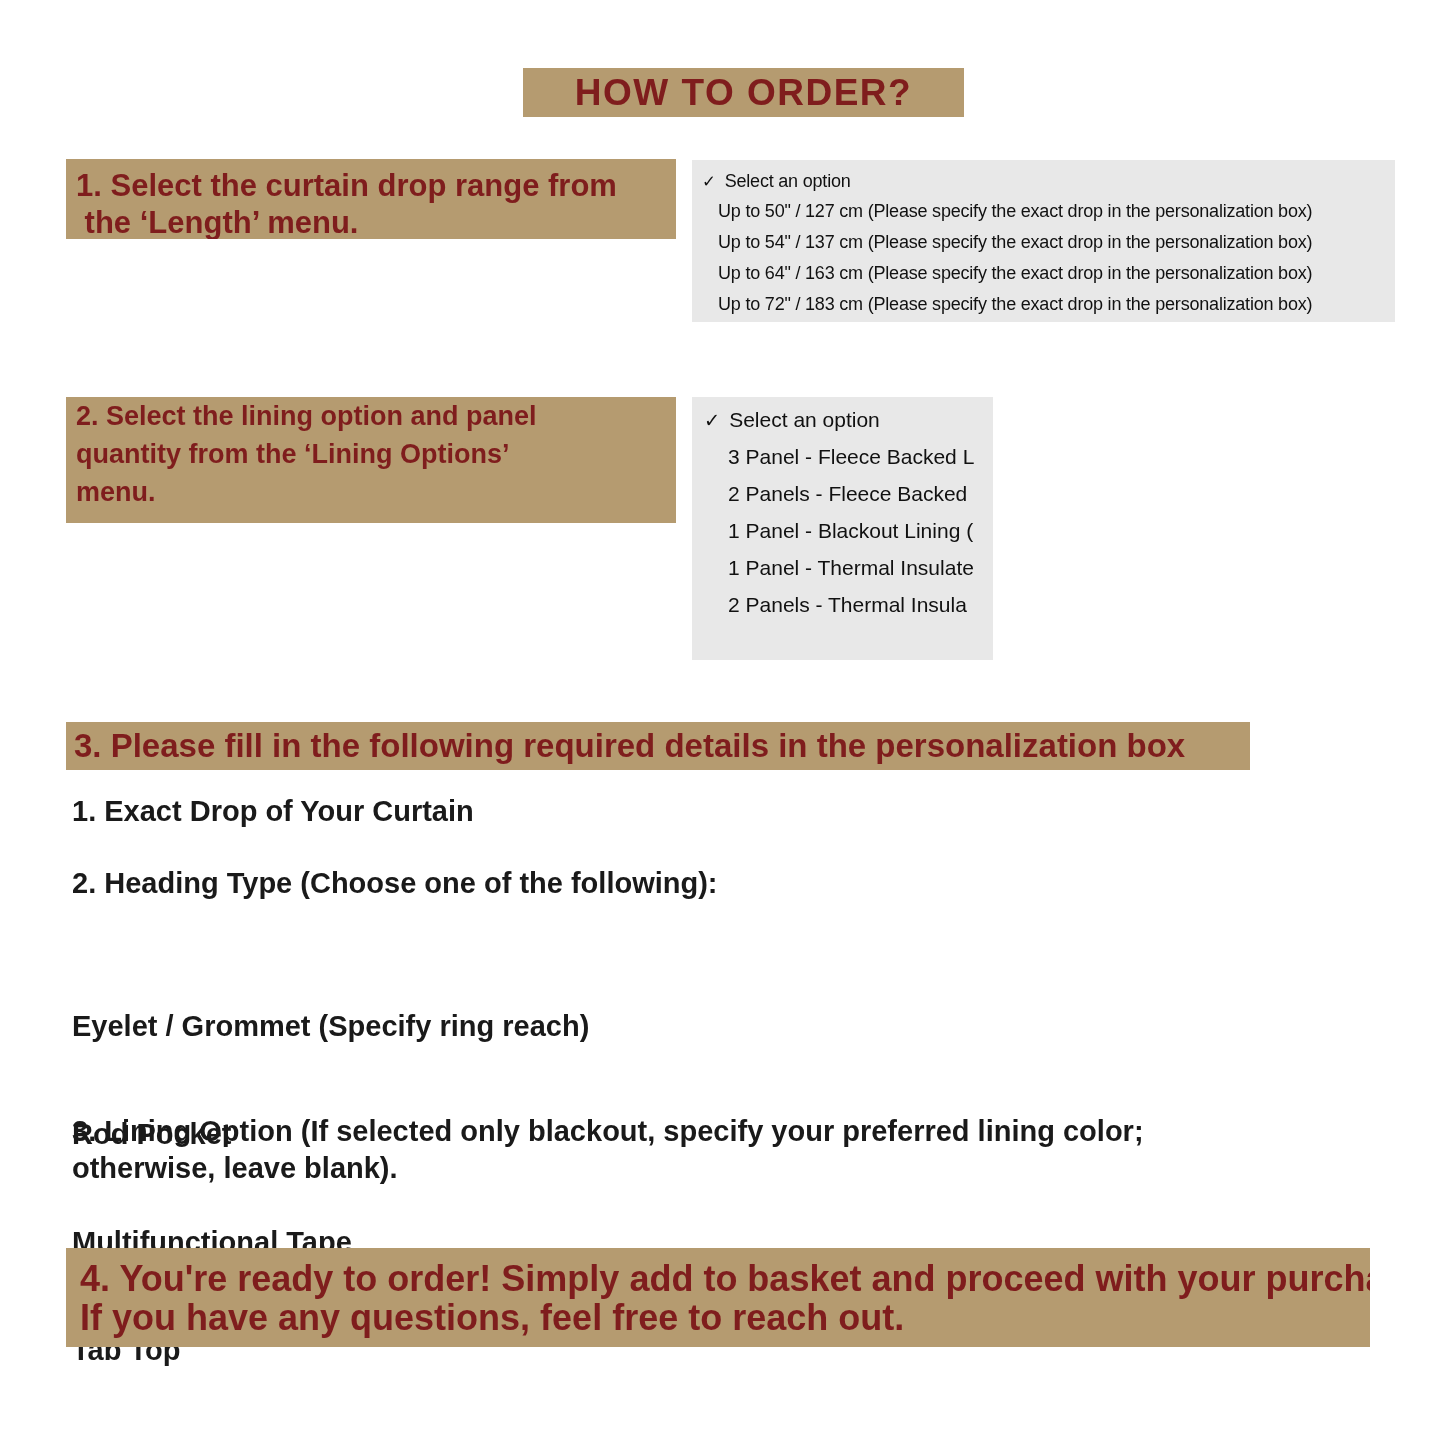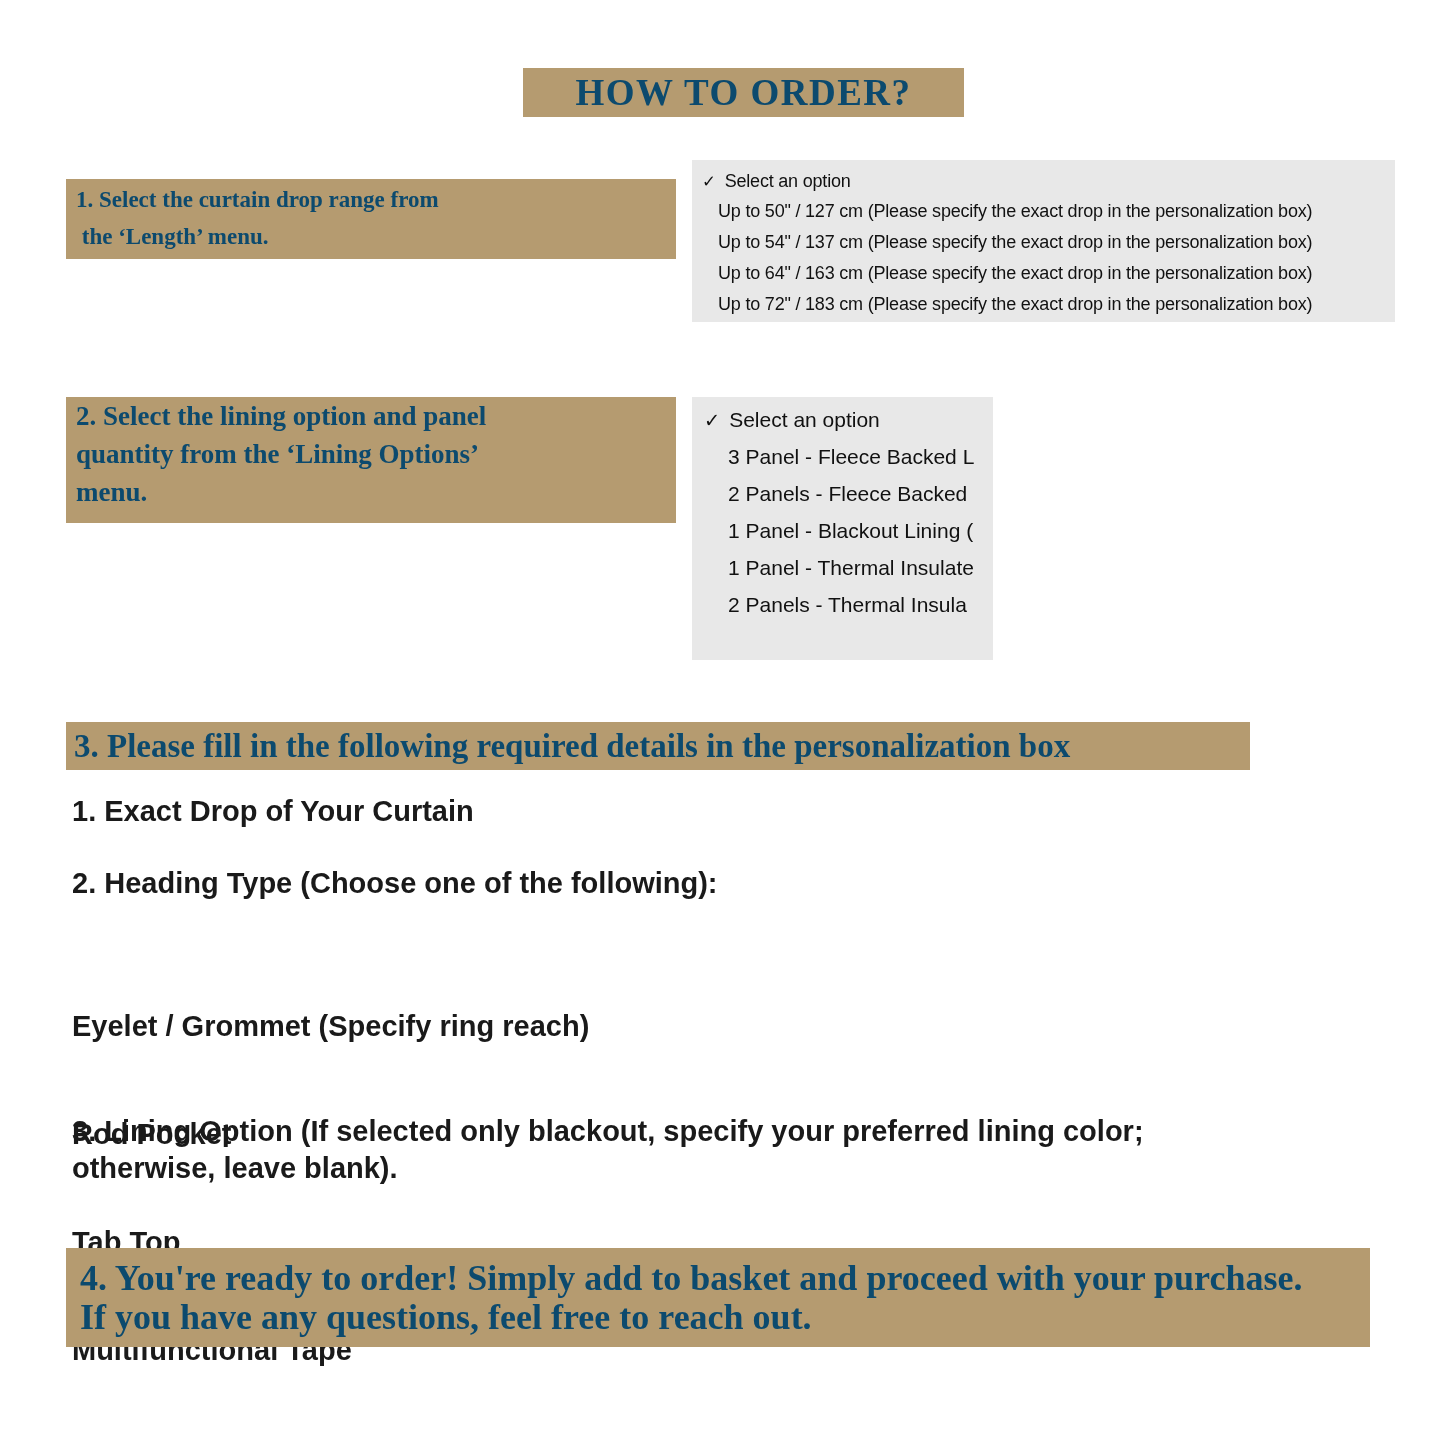--- a/index.html
+++ b/index.html
@@ -11,32 +11,31 @@
   #canvas{
     position:relative;
     width:1445px;height:1445px;
     background:#fff;
     font-family:"Liberation Sans",sans-serif;
     overflow:hidden;
   }
   .abs{position:absolute;box-sizing:border-box;}
   .band{
     background:var(--accent);
-    color:#0c4a6e;
+    color:#7f1d1d;
     font-weight:700;
-    font-family:Liberation Serif, serif;
   }
   #title-band{
     left:523px;top:68px;width:441px;height:49px;
     font-size:37px;line-height:49px;text-align:center;letter-spacing:1.5px;
   }
   #step1-band{
     left:66px;top:159px;width:610px;height:80px;
-    font-size:23px;line-height:37px;padding:2px 10px;
-    white-space:pre;overflow:hidden;margin-top:20px;
+    font-size:31px;line-height:37px;padding:8px 10px;
+    white-space:pre;overflow:hidden;
   }
   #step2-band{
     left:66px;top:397px;width:610px;height:126px;
     font-size:27px;line-height:38px;padding:0 10px;
     white-space:pre;overflow:hidden;
   }
   #step3-band{
     left:66px;top:722px;width:1184px;height:48px;
     font-size:33px;line-height:48px;padding:0 8px;
     white-space:pre;overflow:hidden;
@@ -110,22 +109,22 @@
 
   <div id="step3-band" class="abs band">3. Please fill in the following required details in the personalization box</div>
 
   <div id="detail-item1" class="abs body-text">1. Exact Drop of Your Curtain</div>
 
   <div id="detail-item2" class="abs body-text">2. Heading Type (Choose one of the following):</div>
 
   <div id="heading-types" class="abs body-text">
     <div>Eyelet / Grommet (Specify ring reach)</div>
     <div>Rod Pocket</div>
+    <div>Multifunctional Tape</div>
     <div>Tab Top</div>
-    <div>Multifunctional Tape</div>
   </div>
 
   <div id="detail-item3" class="abs body-text">3. Lining Option (If selected only blackout, specify your preferred lining color;
 otherwise, leave blank).</div>
 
   <div id="step4-band" class="abs band">4. You're ready to order! Simply add to basket and proceed with your purchase.
 If you have any questions, feel free to reach out.</div>
 
 </div>
 

